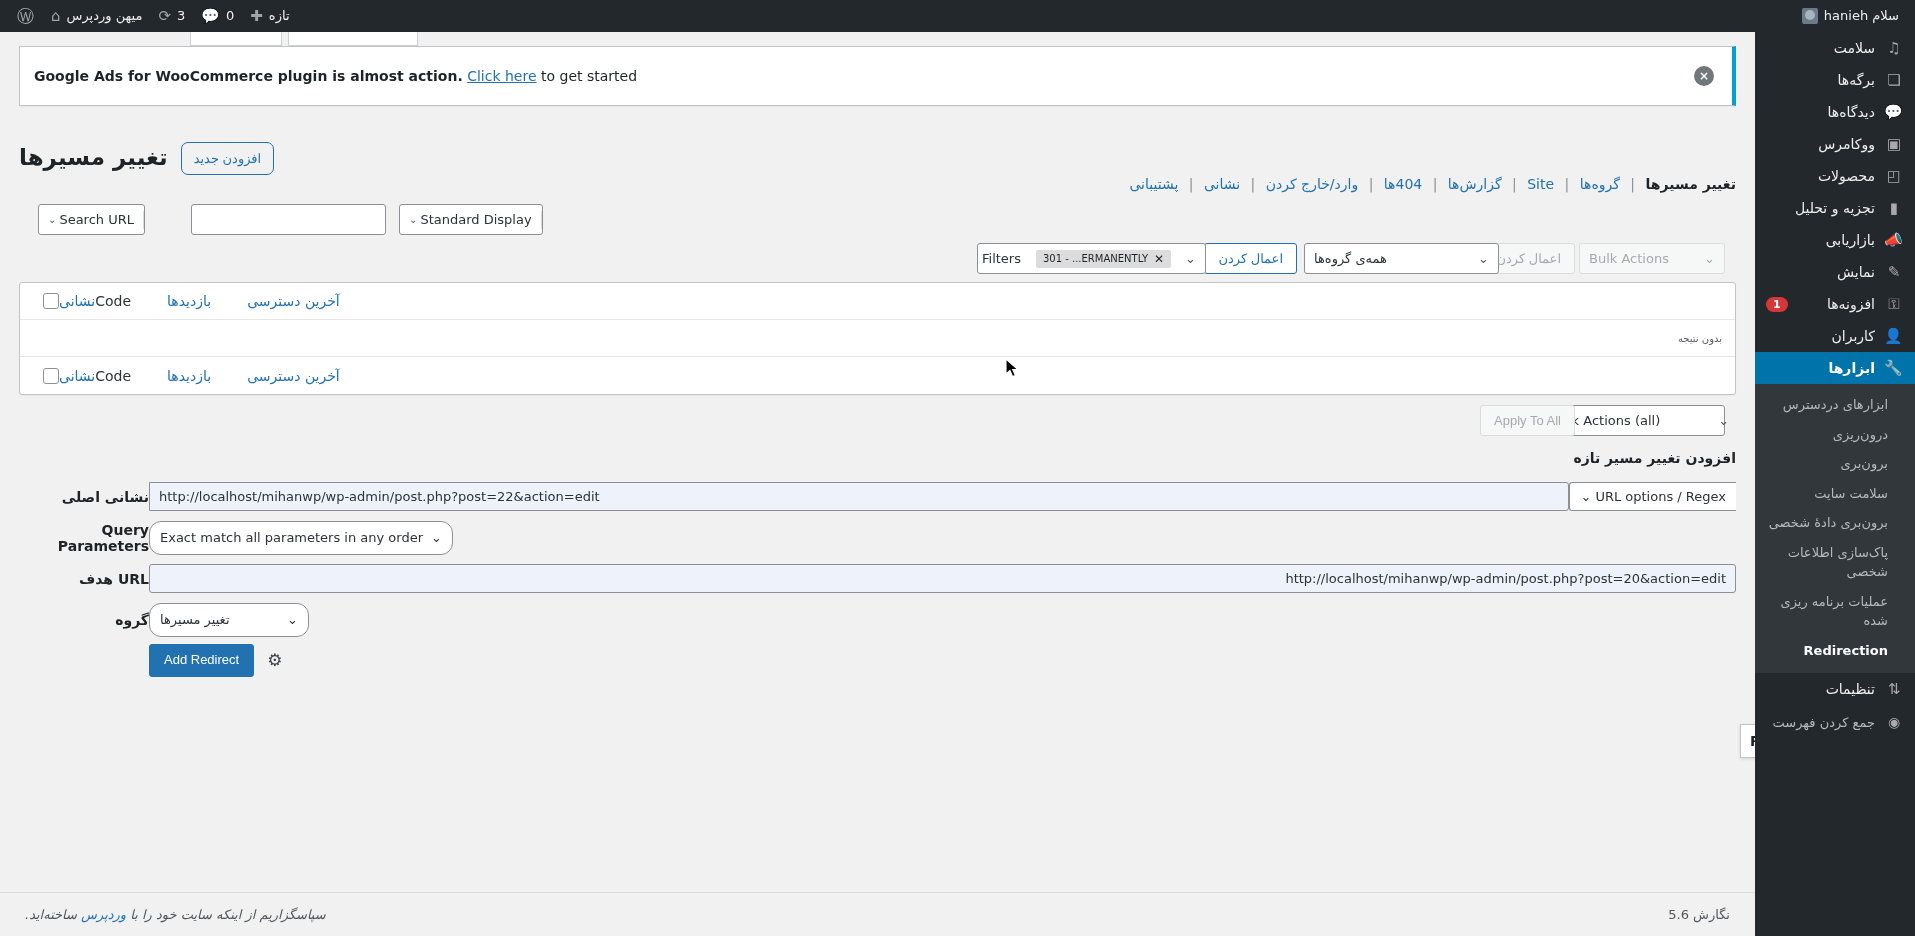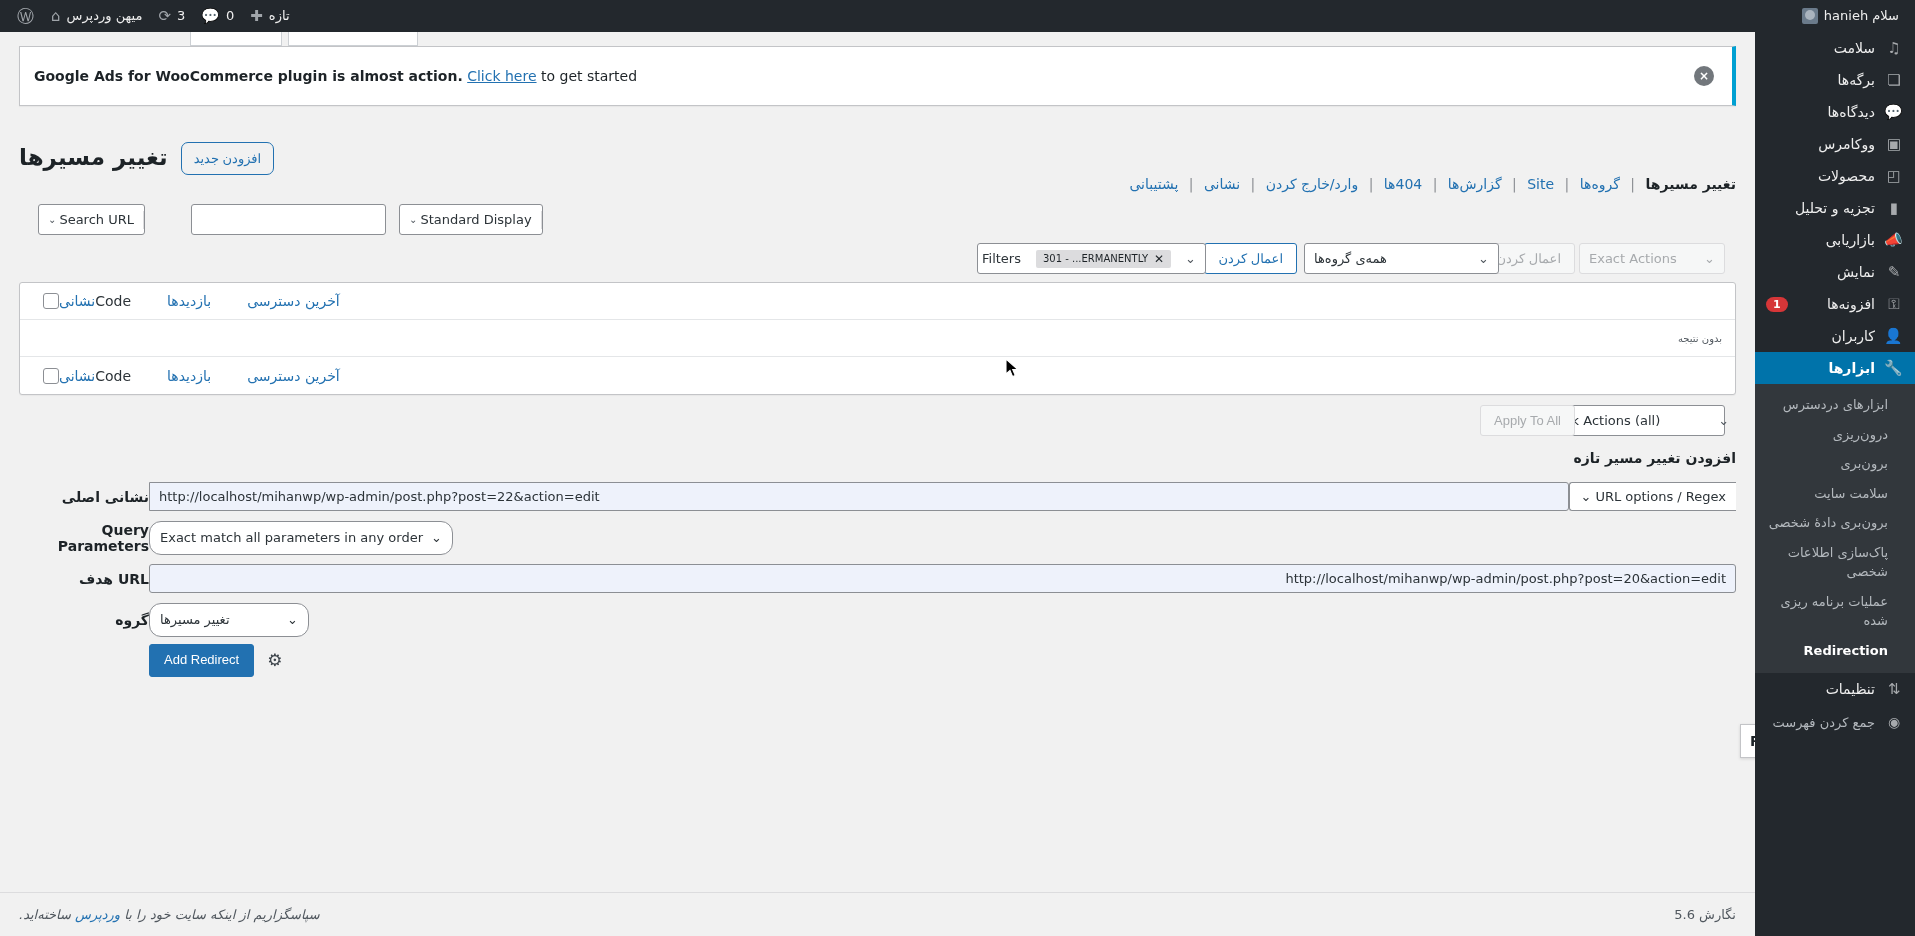--- a/index.html
+++ b/index.html
@@ -236,21 +236,21 @@
     background:#fff; border:1px solid #c3c4c7; box-shadow:0 1px 3px rgba(0,0,0,.13);
     display:flex; align-items:center; justify-content:flex-start;
     padding:0 9px; font-size:14px; font-weight:700; color:#1d2327; overflow:hidden;
     z-index:45; direction:ltr;
   }
 
   
   .footer{
     position:absolute; bottom:0; right:0; left:0; height:44px;
     border-top:1px solid #dcdcde; display:flex; flex-direction:row-reverse;
-    align-items:center; justify-content:space-between; padding:0 19px;
+    align-items:center; justify-content:space-between; padding:0 25px;
     font-size:13px; color:#50575e; font-style:italic;
   }
   .footer a{ color:#2271b1; }
   .footer .ver{ font-style:normal; }
 
   
   .cursor{ position:absolute; left:1005px; top:326px; z-index:60; }
 </style>
 </head>
 <body>
@@ -407,21 +407,21 @@
       <div class="ctrl-select">
         <span class="chev">⌄</span>
         <span>Standard Display</span>
       </div>
       <div class="ctrl-divider"></div>
     </div>
   </div>
 
   <div class="bulk-row">
     <div class="bulk-grp disabled" id="grp-bulk">
-      <span class="ctrl-select">Exact Actions</span>
+      <span class="ctrl-select">Bulk Actions</span>
       <span class="chev" style="padding:0 9px;color:#a7aaad;">⌄</span>
     </div>
     <button class="btn-apply disabled" id="btn-apply-1">اعمال کردن</button>
 
     <div class="bulk-grp" id="grp-allgroups">
       <span class="ctrl-select">همه‌ی گروه‌ها</span>
       <span class="chev" style="padding:0 9px;color:#50575e;">⌄</span>
     </div>
     <button class="btn-apply" id="btn-apply-2">اعمال کردن</button>
 

